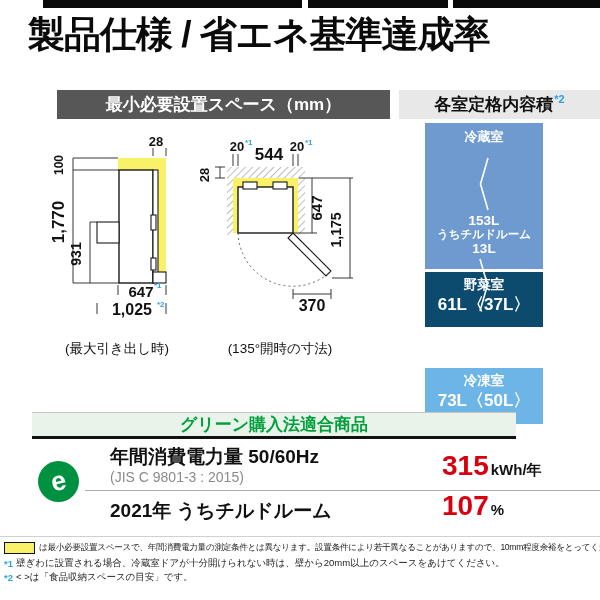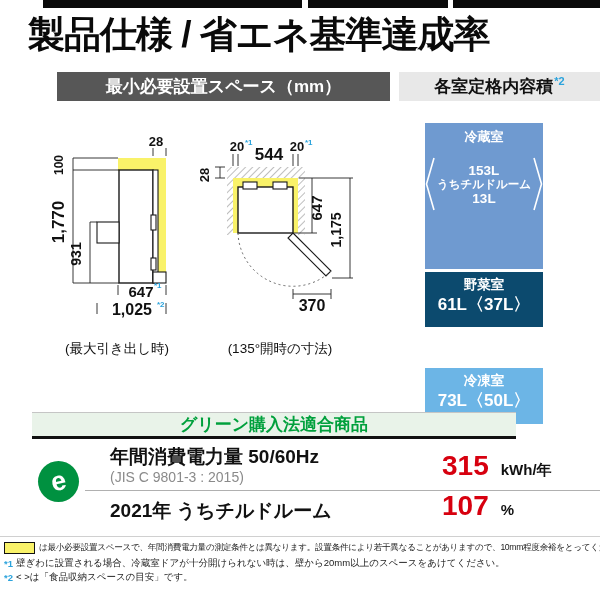--- a/index.html
+++ b/index.html
@@ -5,21 +5,21 @@
   html,body{margin:0;padding:0;background:#fff;}
   .canvas{position:relative;width:600px;height:600px;background:#fff;overflow:hidden;
           font-family:"Liberation Sans","DejaVu Sans",sans-serif;color:#111;}
   
   .topseg{position:absolute;top:0;height:8px;background:#0a0a0a;}
   .seg1{left:43px;width:259px;} .seg2{left:308px;width:140px;} .seg3{left:453px;width:147px;}
   
   .title{position:absolute;left:28px;top:12px;font-size:37px;line-height:46px;font-weight:900;
          letter-spacing:-1px;color:#0a0a0a;white-space:nowrap;}
   
-  .hdr{position:absolute;top:72px;height:29px;display:flex;align-items:center;justify-content:center;
+  .hdr{position:absolute;top:90px;height:29px;display:flex;align-items:center;justify-content:center;
        font-size:17px;font-weight:700;white-space:nowrap;}
   .hdr-left{left:57px;width:333px;background:#575757;color:#fff;}
   .hdr-right{left:399px;width:201px;background:#e8e8e8;color:#111;}
   .sup-blue{color:#2ba3dc;font-size:11px;font-weight:700;position:relative;top:-6px;margin-left:1px;}
   
   svg{font-family:"Liberation Sans","DejaVu Sans",sans-serif;}
   .diag{position:absolute;top:118px;}
   .diag-side{left:40px;}
   .diag-top{left:195px;}
   .dtxt{fill:#111;font-weight:700;}
@@ -29,40 +29,40 @@
   .outline{fill:#fff;stroke:#1a1a1a;stroke-width:1.4;}
   .outline-thin{fill:#fff;stroke:#1a1a1a;stroke-width:1.1;}
   
   .cap-col{position:absolute;left:425px;top:123px;width:115px;}
   .room{width:118px;color:#fff;text-align:center;margin-bottom:3px;}
   .room1{height:146px;} .room2{height:55px;} .room3{height:56px;margin-top:41px;}
   .room-name{font-size:13px;font-weight:600;padding-top:7px;line-height:14px;}
   .room-big{margin-top:11px;line-height:28px;}
   .room-big .num{font-size:28px;font-weight:700;}
   .room-big .unit-l{font-size:21px;font-weight:400;}
-  .sub-group{margin-top:13px;display:flex;align-items:center;justify-content:center;gap:2px;}
+  .sub-group{margin-top:13px;display:flex;align-items:center;justify-content:center;gap:2px;flex-direction:column;}
   .bracket{width:10px;height:54px;display:block;}
   .sub-lines{line-height:15px;}
   .sub-lines .s1,.sub-lines .s3{font-size:13.5px;font-weight:600;}
   .sub-lines .s2{font-size:11.5px;font-weight:600;line-height:13px;}
   .room-val{font-size:17px;font-weight:700;margin-top:4px;line-height:18px;}
   .room2 .room-name,.room3 .room-name{padding-top:6px;font-size:13.5px;}
   
   .green-bar{position:absolute;left:32px;top:412px;width:484px;height:27px;background:#e9f3e9;
              border-top:1px solid #c5c5c5;border-bottom:3px solid #111;
              display:flex;align-items:center;justify-content:center;
              font-size:17px;font-weight:700;color:#00a03c;box-sizing:border-box;}
   .eco{position:absolute;left:38px;top:461px;width:41px;height:41px;border-radius:50%;
        background:#009140;display:flex;align-items:center;justify-content:center;}
   .eco span{color:#fff;font-size:27px;font-weight:800;transform:rotate(-12deg);line-height:27px;}
   .g-label{position:absolute;left:110px;font-size:19px;font-weight:600;color:#111;white-space:nowrap;}
   .g-sub{position:absolute;left:110px;font-size:14px;color:#8a8a8a;white-space:nowrap;}
   .g-val{position:absolute;left:442px;display:flex;align-items:baseline;white-space:nowrap;}
   .g-val .big{font-size:28px;font-weight:800;color:#d7000f;letter-spacing:0;}
-  .g-val .unit{font-size:15px;font-weight:700;color:#111;margin-left:12px;}
+  .g-val .unit{font-size:15px;font-weight:700;color:#111;margin-left:2px;}
   .divider{position:absolute;left:85px;top:490px;width:515px;height:1px;background:#b0b0b0;}
   .sep-bottom{position:absolute;left:0;top:536px;width:600px;height:1px;background:#d0d0d0;}
   
   .fn{position:absolute;left:4px;color:#222;white-space:nowrap;display:flex;align-items:center;}
   .fn1{top:542px;font-size:8.6px;letter-spacing:-0.3px;}
   .fn2{top:557px;font-size:9.5px;}
   .fn3{top:571px;font-size:9.5px;}
   .swatch{display:inline-block;width:29px;height:10px;border:1px solid #111;margin-right:4px;flex:none;}
   .fn-mark{color:#2ba3dc;font-weight:700;margin-right:3px;}
 </style>

